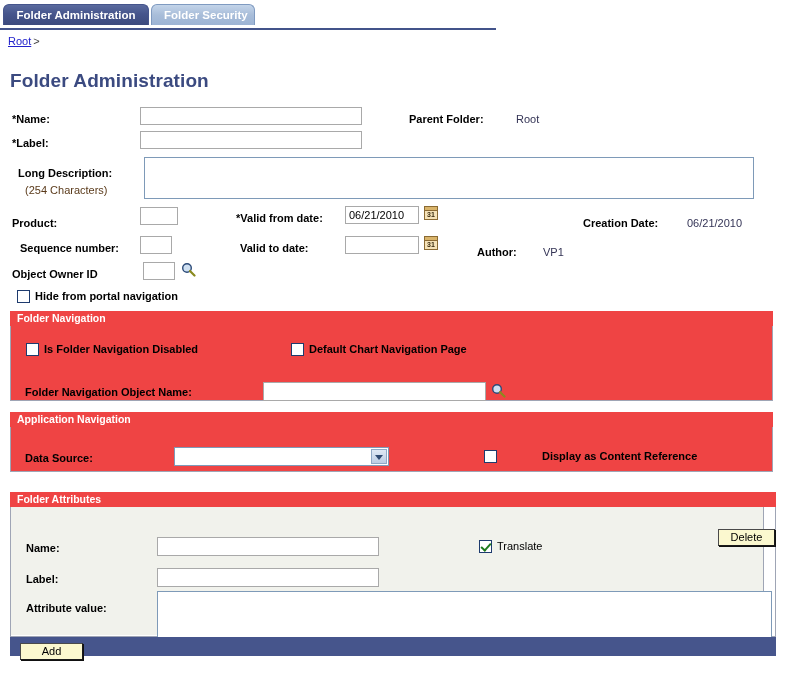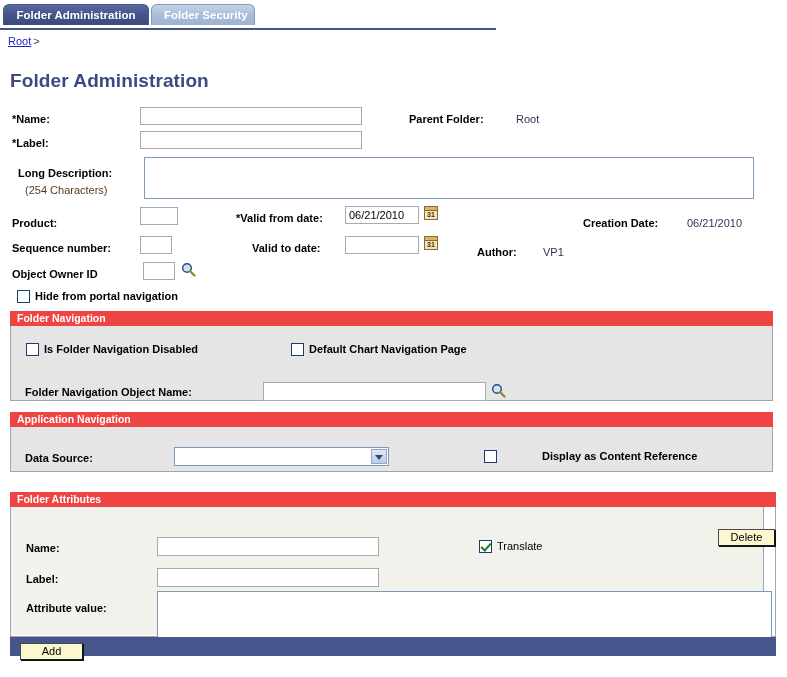--- a/index.html
+++ b/index.html
@@ -192,21 +192,21 @@
     height: 15px;
     line-height: 15px;
     background: #ef4444;
     color: #ffffff;
     font-size: 10.5px;
     font-weight: bold;
     padding: 0 0 0 7px;
     box-sizing: border-box;
   }
   .section-body {
-    background: #e5e5e5;
+    background: #ef4444;
     border: 1px solid #9fa5b5;
     border-top: none;
     box-sizing: border-box;
     position: relative;
   }
 
   
   .sel {
     position: absolute;
     box-sizing: border-box;
@@ -288,40 +288,40 @@
   <div class="lbl" style="left:18px; top:167px;">Long Description:</div>
   <div class="val" style="left:25px; top:184px; color:#5a3a1a;">(254 Characters)</div>
   <textarea class="txt blue" style="left: 144px; top: 157px; width: 610px; height: 42px;"></textarea>
 
   <div class="lbl" style="left:409px; top:113px;">Parent Folder:</div>
   <div class="val" style="left:516px; top:113px;">Root</div>
 
   <div class="lbl" style="left:12px; top:217px;">Product:</div>
   <input class="txt" type="text" style="left: 140px; top: 207px; width: 38px;" value="">
 
-  <div class="lbl" style="left:12px; top:242px;">Sequence number:</div>
+  <div class="lbl" style="left:20px; top:242px;">Sequence number:</div>
   <input class="txt" type="text" style="left: 140px; top: 236px; width: 32px;" value="">
 
   <div class="lbl" style="left:12px; top:268px;">Object Owner ID</div>
   <input class="txt" type="text" style="left: 143px; top: 262px; width: 32px;" value="">
   <span class="mag" style="left:181px; top:262px;">
     <svg width="15" height="15" viewBox="0 0 15 15">
       <circle cx="6" cy="6" r="4.3" fill="#cfe0f2" stroke="#2b4a78" stroke-width="1.4"></circle>
       <line x1="9" y1="9" x2="13.5" y2="13.5" stroke="#8a8a1f" stroke-width="2.2" stroke-linecap="round"></line>
     </svg>
   </span>
 
   <div class="lbl" style="left:236px; top:212px;">*Valid from date:</div>
   <input class="txt" type="text" style="left: 345px; top: 206px; width: 74px;" value="06/21/2010">
   <span class="cal-icon" style="left:424px; top:206px;">
     <span class="top"></span>
     <span class="num">31</span>
   </span>
 
-  <div class="lbl" style="left:252px; top:242px;">Valid to date:</div>
+  <div class="lbl" style="left:240px; top:242px;">Valid to date:</div>
   <input class="txt" type="text" style="left: 345px; top: 236px; width: 74px;" value="">
   <span class="cal-icon" style="left:424px; top:236px;">
     <span class="top"></span>
     <span class="num">31</span>
   </span>
 
   <div class="lbl" style="left:583px; top:217px;">Creation Date:</div>
   <div class="val" style="left:687px; top:217px;">06/21/2010</div>
 
   <div class="lbl" style="left:477px; top:246px;">Author:</div>

